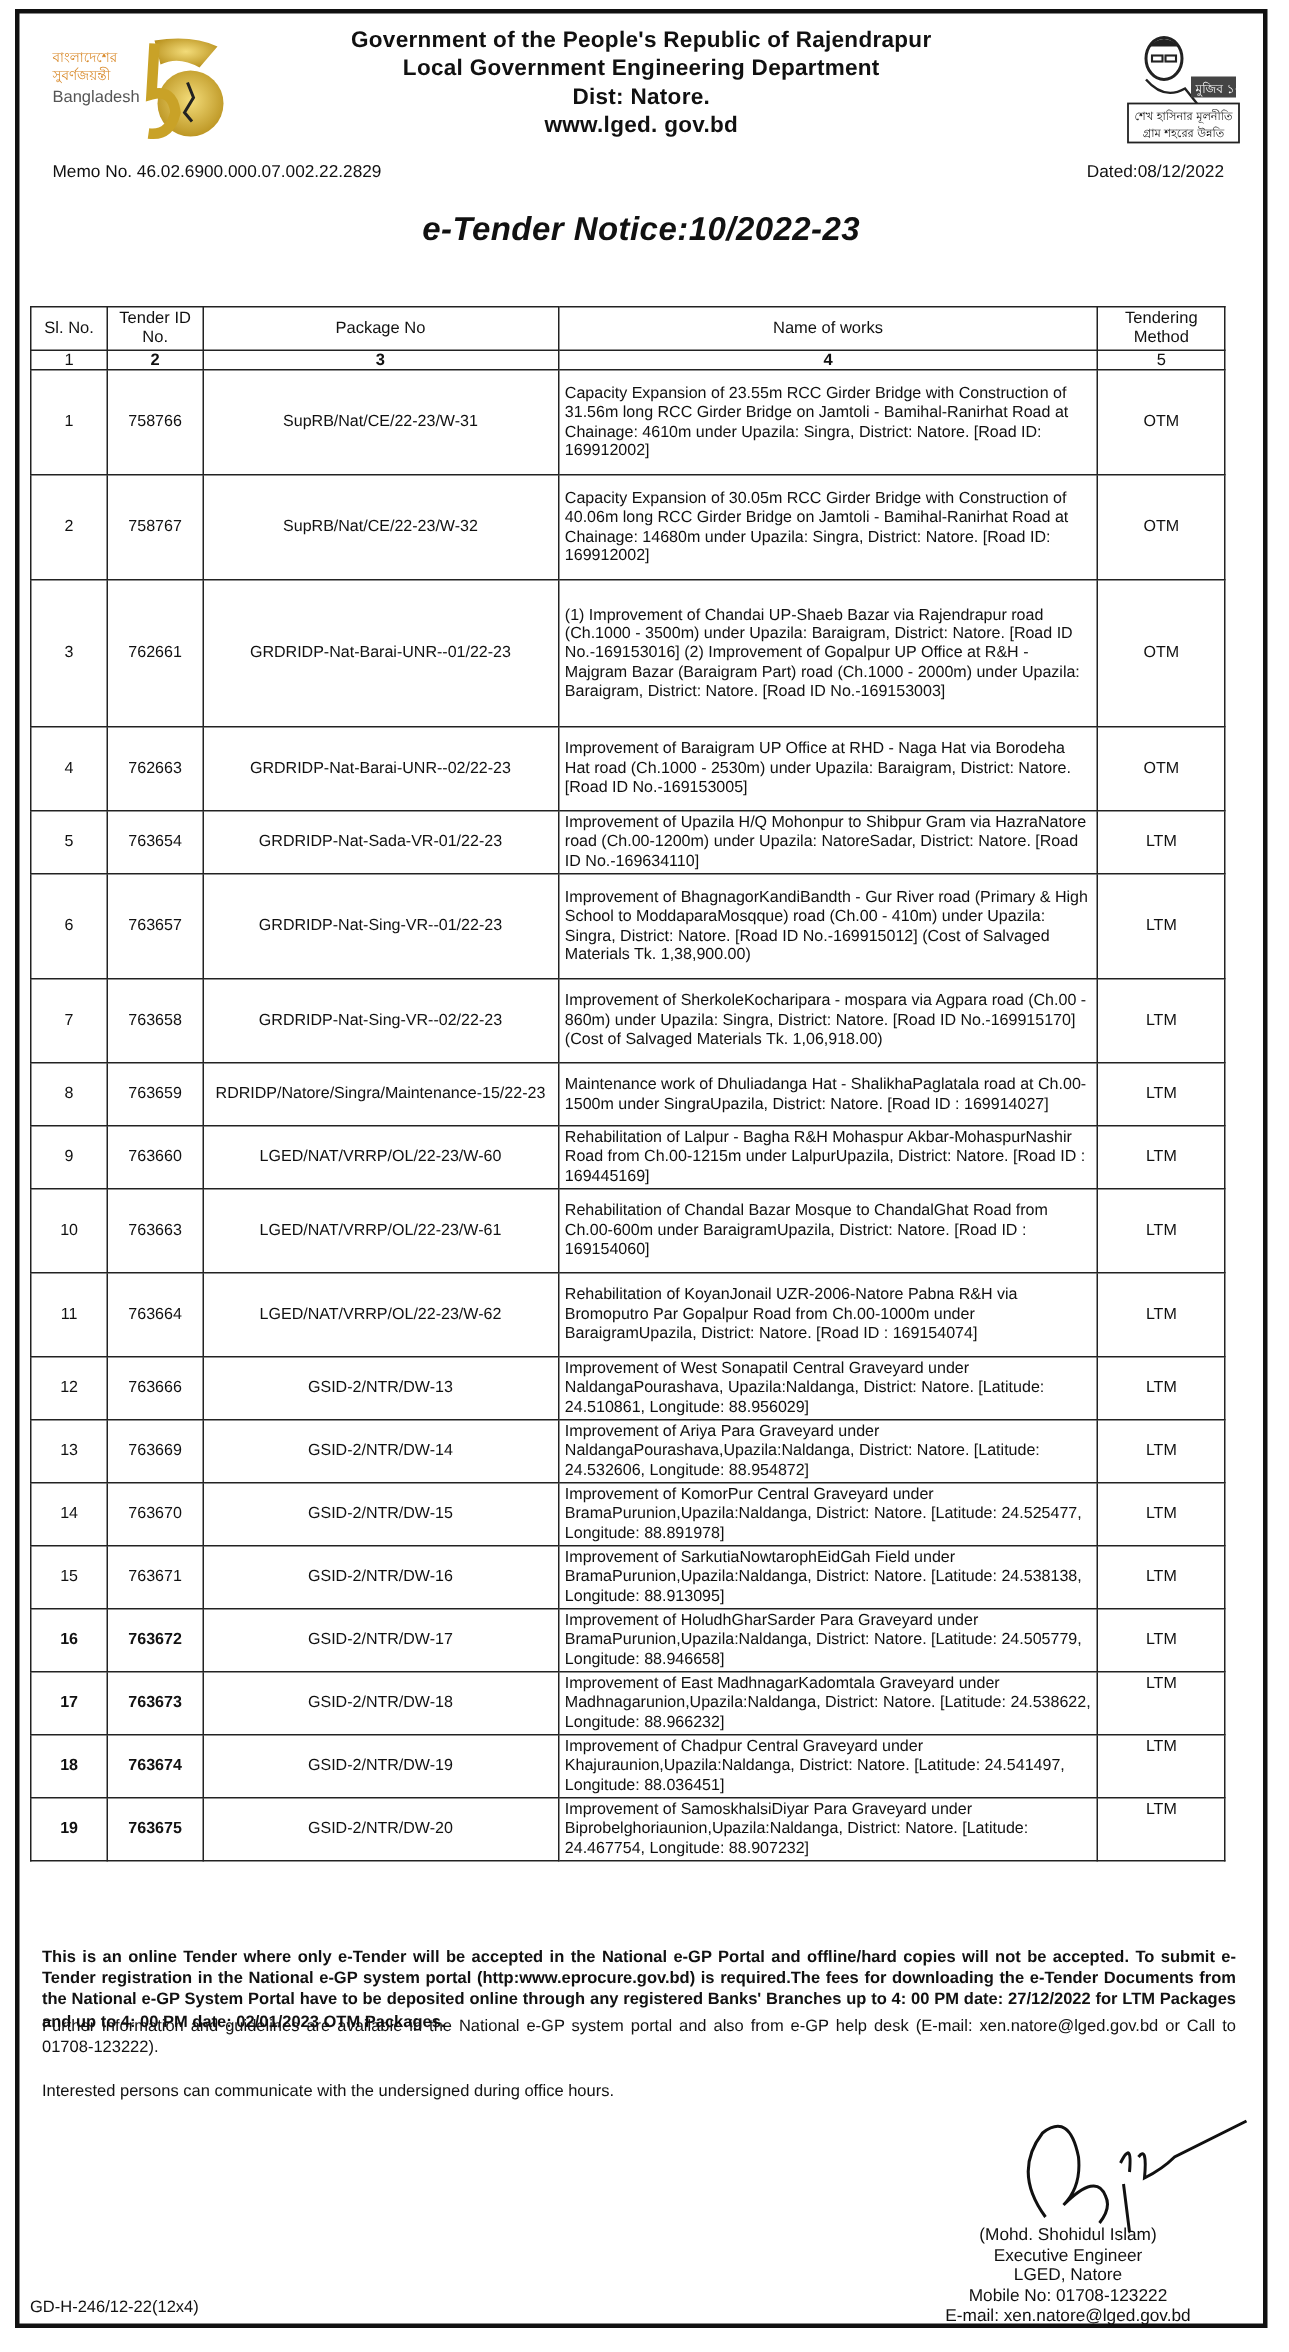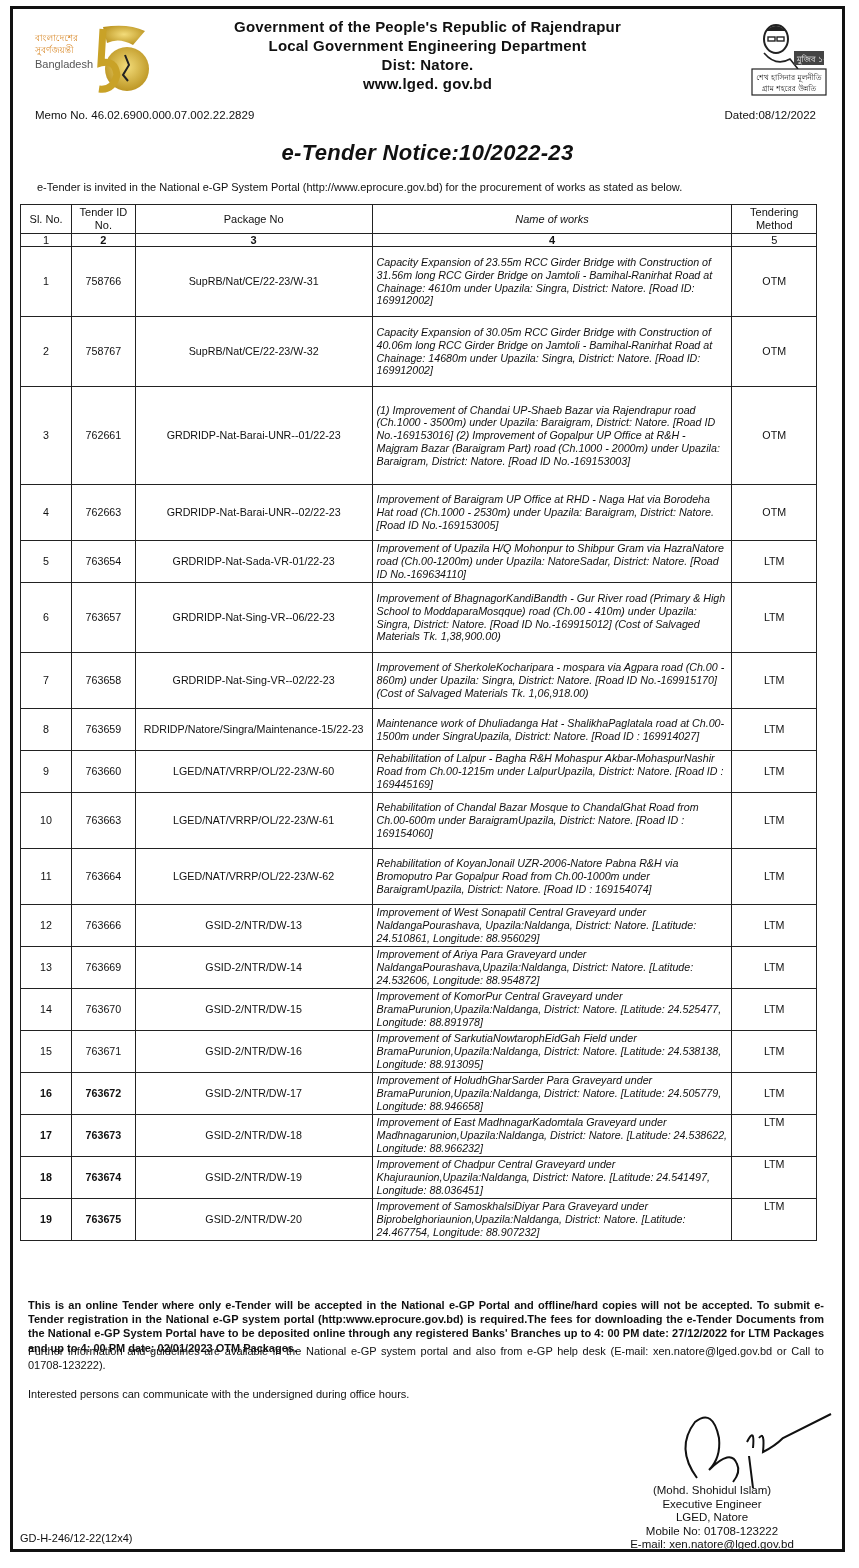--- a/index.html
+++ b/index.html
@@ -13,21 +13,21 @@
   .memo { position:absolute; left:22px; top:100px; font-size:11.5px; }
   .dated { position:absolute; right:26px; top:100px; font-size:11.5px; }
   .title { position:absolute; left:0; width:100%; top:131px; text-align:center; font-weight:bold; font-size:22px; letter-spacing:0.3px;font-style:italic; }
   .intro { position:absolute; left:24px; top:172px; font-size:11px; }
   table.tender { position:absolute; left:20px; top:204px; width:797px; border-collapse:collapse; font-size:10.7px; line-height:12.8px;padding-left:47px; }
   table.tender td, table.tender th { border:1.2px solid #222; padding:1px 4px; vertical-align:middle; }
   table.tender th { font-weight:normal; text-align:center; font-size:11px; line-height:13px; }
   .c1 { width:40px; text-align:center; }
   .c2 { width:52px; text-align:center; }
   .c3 { width:218px; text-align:center; }
-  .c4 { width:336px; text-align:left;font-style:italic; }
+  .c4 { width:336px; text-align:left; }
   .c5 { width:72px; text-align:center; }
   tr.num td { text-align:center; font-size:11px; padding:0 4px; line-height:12px; }
   tr.num td.b { font-weight:bold; }
   .bold-row td.c1, .bold-row td.c2 { font-weight:bold; }
   .footer-text { position:absolute; left:28px; width:796px; font-size:11px; line-height:14.2px; text-align:justify; font-weight:bold; }
   .f1 { top:1298px; }
   .f2 { top:1344px; }
   .f3 { top:1373px; }
   .sig-img { position:absolute; left:635px; top:1408px; width:200px; height:80px; }
   .sig-block { position:absolute; left:612px; top:1484px; width:200px; text-align:center; font-size:11.5px; line-height:13.6px; }
@@ -71,21 +71,20 @@
     <text x="47" y="43" font-size="8" fill="#fff" font-family="DejaVu Sans, sans-serif">মুজিব ১০০</text>
     <rect x="2" y="50" width="74" height="26" fill="#fff" stroke="#222" stroke-width="1.2"></rect>
     <text x="39" y="61" font-size="7.5" text-anchor="middle" fill="#111" font-family="DejaVu Sans, sans-serif">শেখ হাসিনার মূলনীতি</text>
     <text x="39" y="72" font-size="7.5" text-anchor="middle" fill="#111" font-family="DejaVu Sans, sans-serif">গ্রাম শহরের উন্নতি</text>
   </svg>
 
   <div class="memo">Memo No. 46.02.6900.000.07.002.22.2829</div>
   <div class="dated">Dated:08/12/2022</div>
 
   <div class="title">e-Tender Notice:10/2022-23</div>
-  <div class="intro">e-Tender is invited in the National e-GP System Portal (http://www.eprocure.gov.bd) for the procurement of works as stated as below.</div>
 </div>
 
 <table class="tender">
   <thead>
     <tr>
       <th class="c1">Sl. No.</th>
       <th class="c2">Tender ID No.</th>
       <th class="c3">Package No</th>
       <th class="c4" style="text-align:center">Name of works</th>
       <th class="c5">Tendering Method</th>
@@ -130,21 +129,21 @@
       <tr style="height: 42px;">
         <td class="c1">5</td>
         <td class="c2">763654</td>
         <td class="c3">GRDRIDP-Nat-Sada-VR-01/22-23</td>
         <td class="c4">Improvement of Upazila H/Q Mohonpur to Shibpur Gram via HazraNatore road (Ch.00-1200m) under Upazila: NatoreSadar, District: Natore. [Road ID No.-169634110]</td>
         <td class="c5">LTM</td>
       </tr>
       <tr style="height: 70px;">
         <td class="c1">6</td>
         <td class="c2">763657</td>
-        <td class="c3">GRDRIDP-Nat-Sing-VR--06/22-23</td>
+        <td class="c3">GRDRIDP-Nat-Sing-VR--01/22-23</td>
         <td class="c4">Improvement of BhagnagorKandiBandth - Gur River road (Primary &amp; High School to ModdaparaMosqque) road (Ch.00 - 410m) under Upazila: Singra, District: Natore. [Road ID No.-169915012] (Cost of Salvaged Materials Tk. 1,38,900.00)</td>
         <td class="c5">LTM</td>
       </tr>
       <tr style="height: 56px;">
         <td class="c1">7</td>
         <td class="c2">763658</td>
         <td class="c3">GRDRIDP-Nat-Sing-VR--02/22-23</td>
         <td class="c4">Improvement of SherkoleKocharipara - mospara via Agpara road (Ch.00 - 860m) under Upazila: Singra, District: Natore. [Road ID No.-169915170] (Cost of Salvaged Materials Tk. 1,06,918.00)</td>
         <td class="c5">LTM</td>
       </tr>

